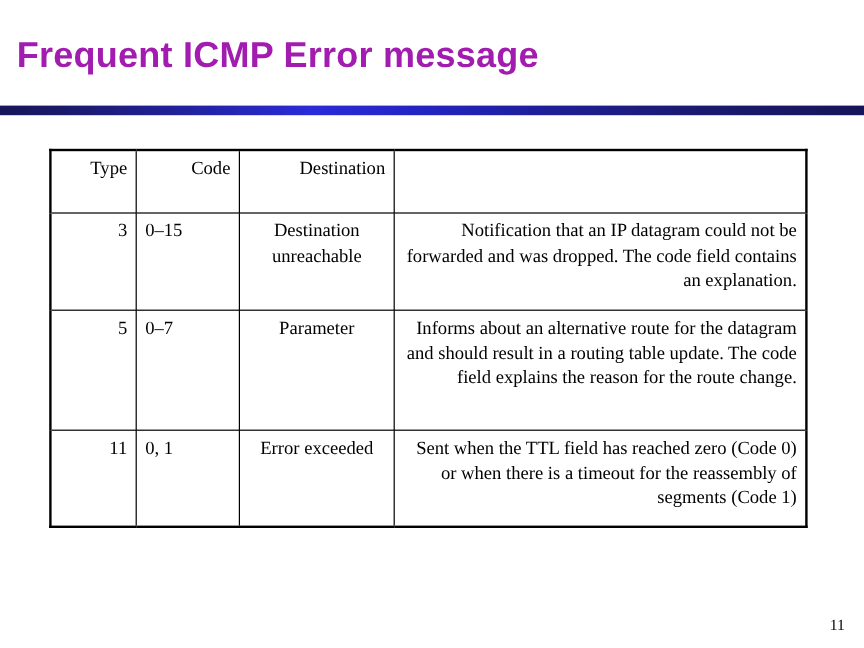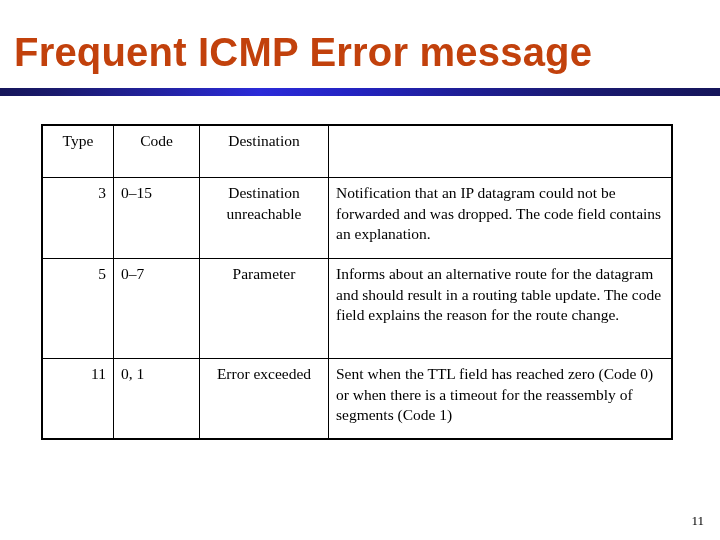--- a/index.html
+++ b/index.html
@@ -14,23 +14,23 @@
     overflow: hidden;
     position: relative;
   }
 
   
   #slide-title {
     position: absolute;
     left: 14px;
     top: 30px;
     font-family: "Liberation Sans", "DejaVu Sans", sans-serif;
-    font-size: 40px;
+    font-size: 30px;
     font-weight: bold;
-    color: #c2410c;
+    color: #a21caf;
     letter-spacing: 0.2px;
     white-space: nowrap;
   }
 
   
   #title-rule {
     position: absolute;
     left: 0;
     top: 88px;
     width: 720px;
@@ -73,23 +73,23 @@
   #icmp-table td:first-child {
     border-left: 2px solid #000000;
   }
   #icmp-table td:last-child {
     border-right: 2px solid #000000;
   }
 
   .col-type   { width: 56px;  text-align: right; }
   .col-code   { width: 71px;  text-align: left; }
   .col-desc   { width: 114px; text-align: center;  }
-  .col-detail { width: auto;  text-align: left;  }
+  .col-detail { width: auto;  text-align: right;  }
 
-  .hdr-cell { text-align: center; }
+  .hdr-cell { text-align: right; }
 
   .head-row td { height: 41px; }
   .r1 td { height: 70px; }
   .r2 td { height: 89px; }
   .r3 td { height: 69px; }
   .r4 td { height: 44px; }
 
   
   #page-number {
     position: absolute;

